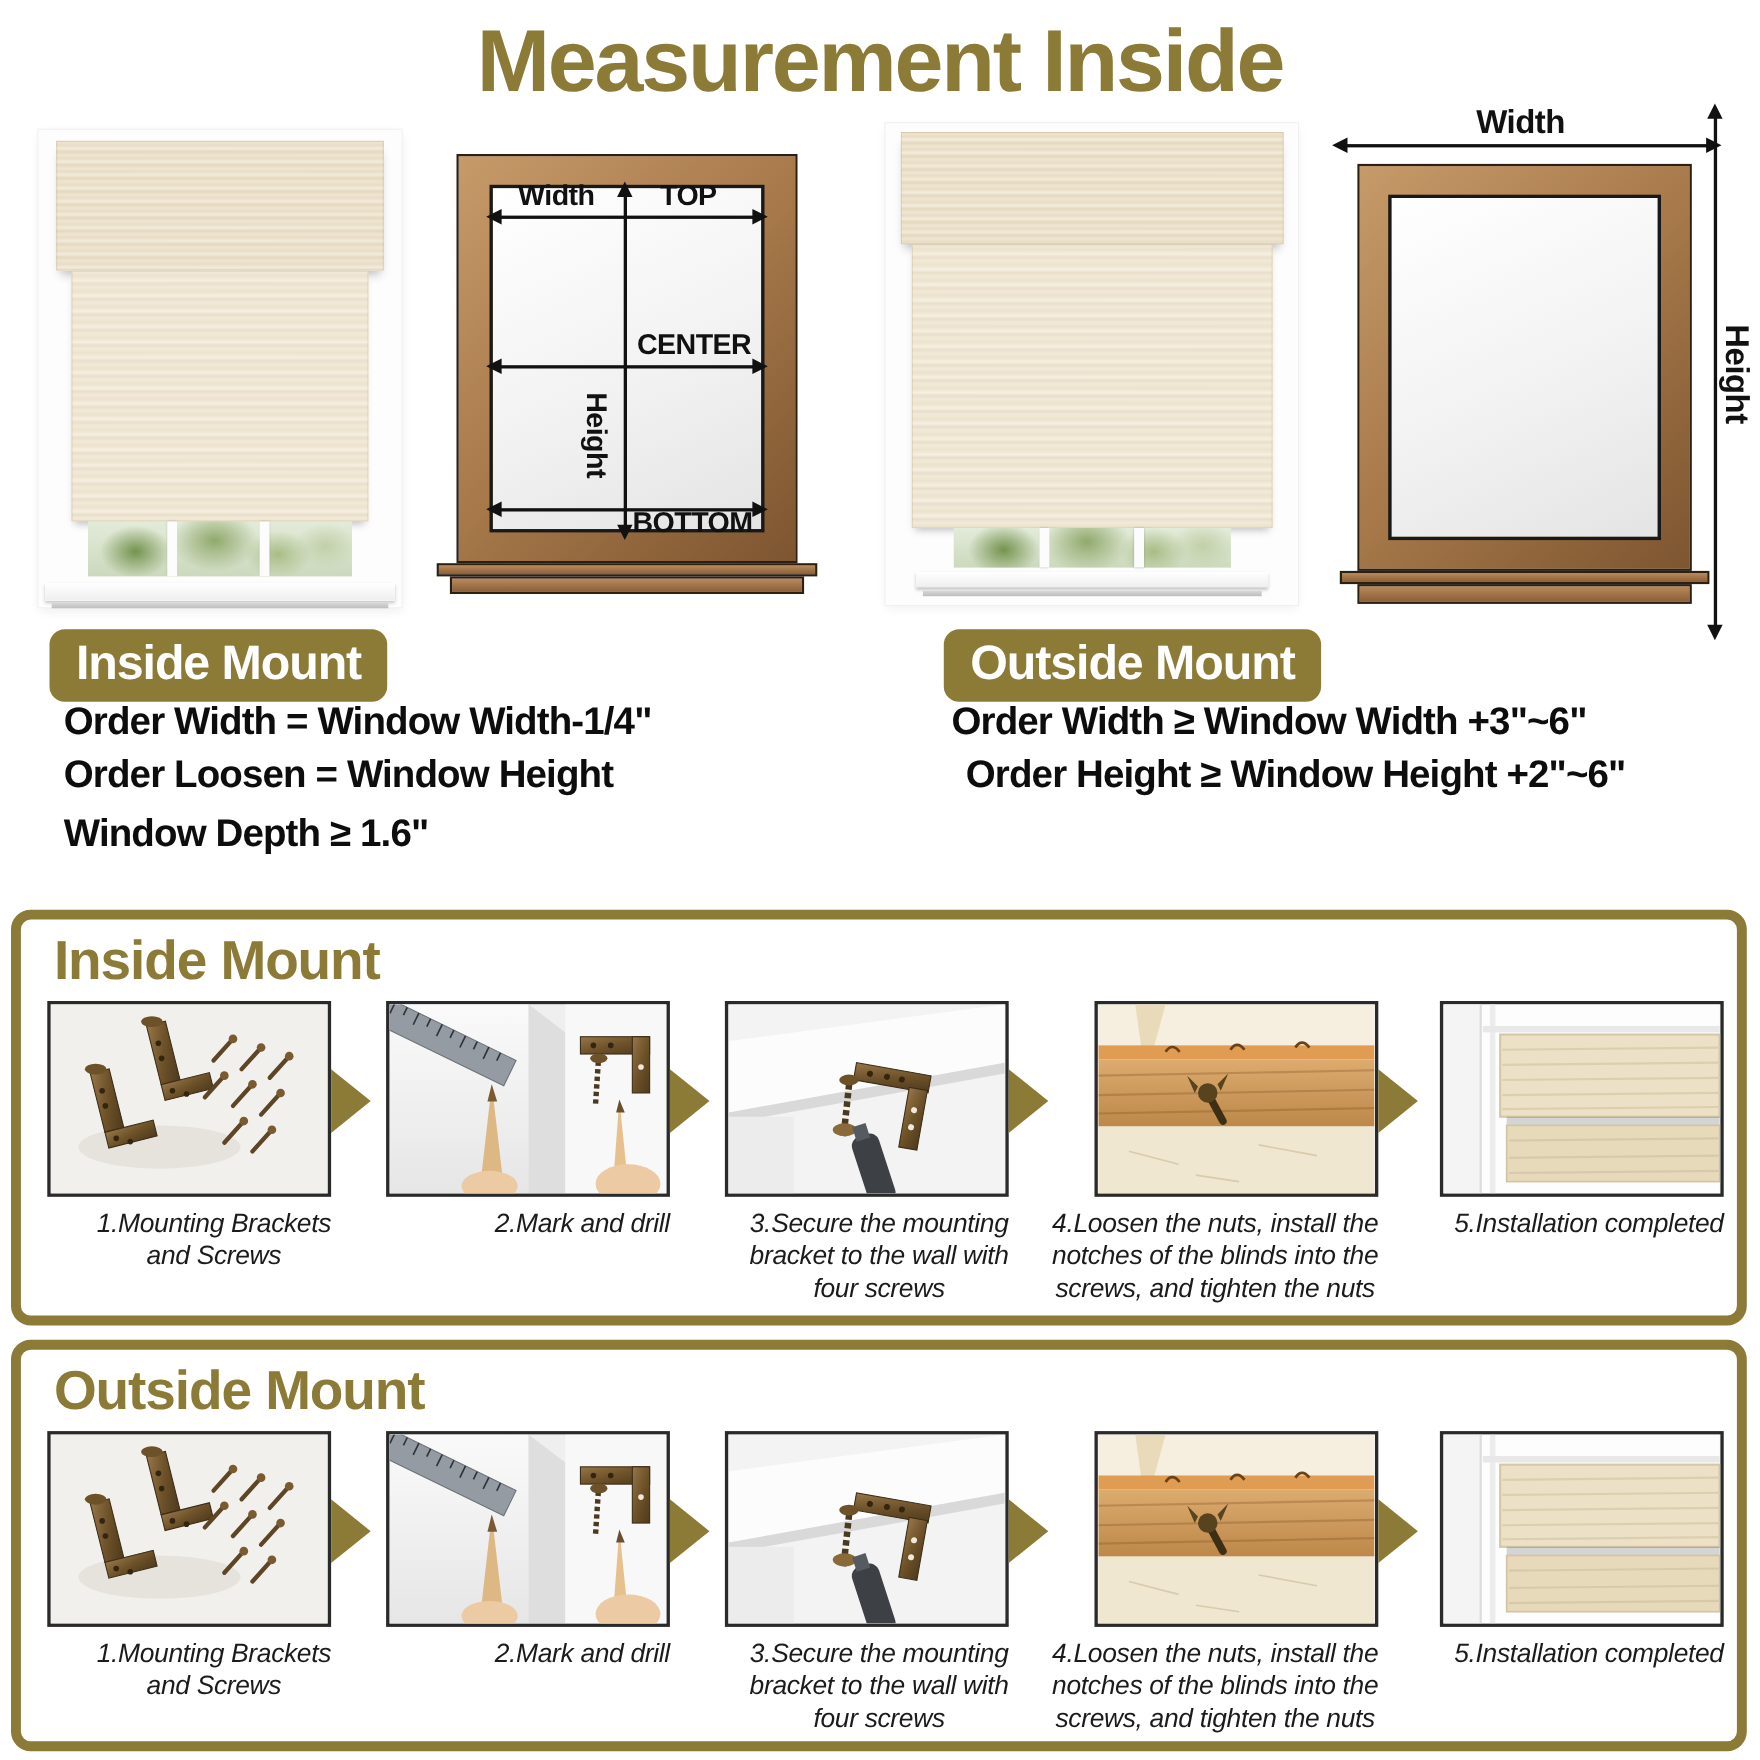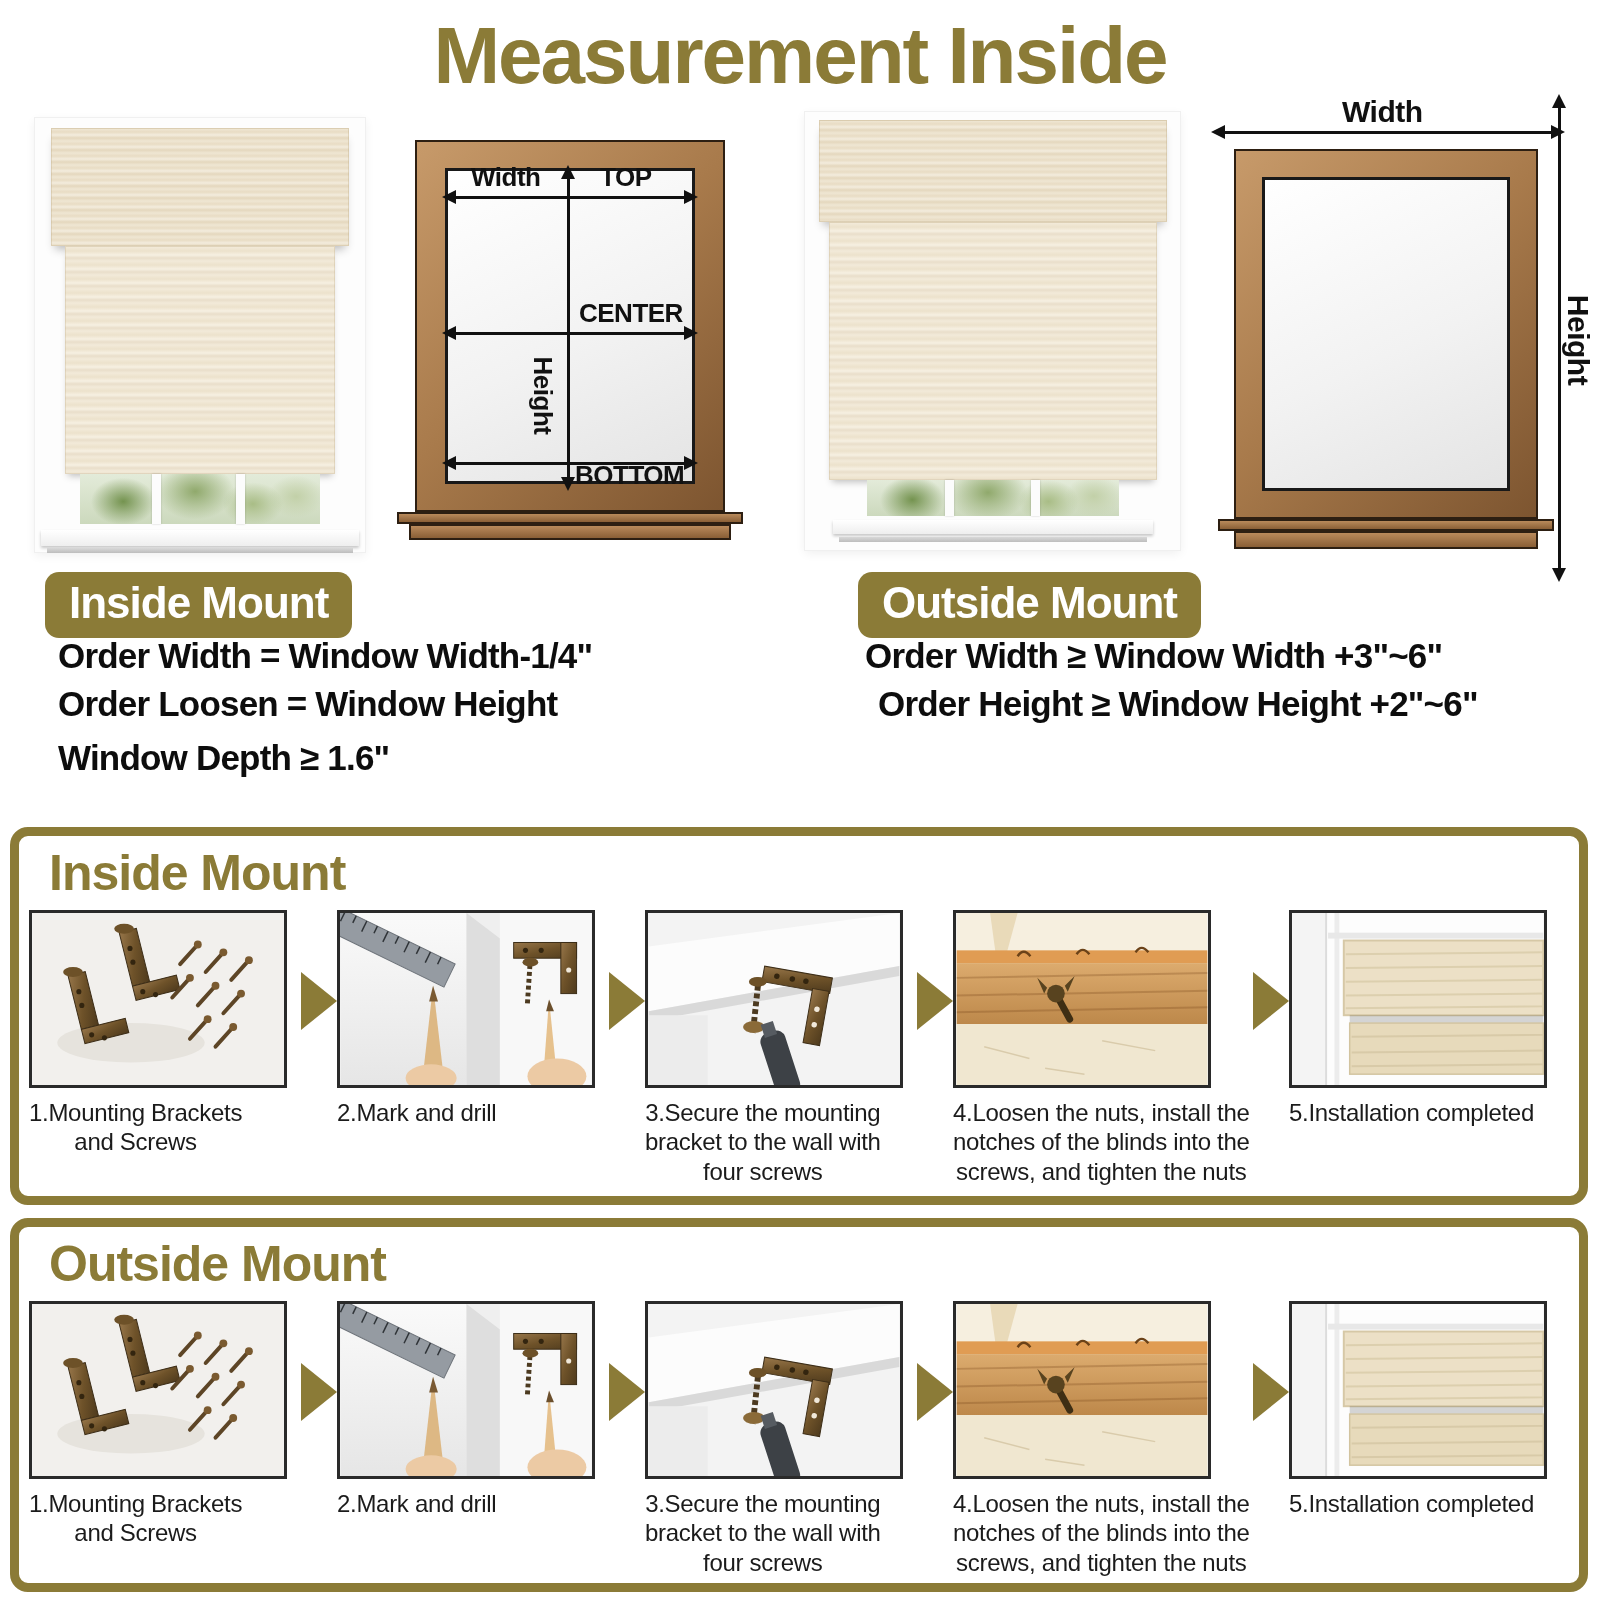--- a/index.html
+++ b/index.html
@@ -76,21 +76,21 @@
     font-size:44px;line-height:1;padding:9px 24px 13px;border-radius:14px;letter-spacing:-1px;}
   .formula{position:absolute;font-size:35px;font-weight:bold;color:#0d0d0d;letter-spacing:-0.8px;white-space:nowrap;}
 
   
   .panel{position:absolute;left:10px;width:1578px;background:#fff;
     border:9px solid var(--olive);border-radius:18px;}
   #panel-inside{top:827px;height:378px;}
   #panel-outside{top:1218px;height:374px;}
   .panel h2{margin:8px 0 2px 30px;font-size:50px;font-weight:bold;color:var(--olive);letter-spacing:-1px;}
   .steps{display:flex;align-items:flex-start;padding:6px 10px 0;}
-  .step{display:flex;flex-direction:column;align-items:flex-start;flex:0 0 272px;}
+  .step{display:flex;flex-direction:column;align-items:flex-end;flex:0 0 272px;font-style:italic;}
   .step:nth-child(7){flex-basis:300px;}
   .step:nth-child(9){flex-basis:278px;}
   .stepimg{width:258px;height:178px;border:3px solid #2a2a2a;background:#f4f4f4;}
   .stepimg svg{display:block;width:100%;height:100%;}
   .cap{margin-top:10px;font-size:24px;line-height:1.22;text-align:center;color:#1b1b1b;
     white-space:pre-line;width:max-content;max-width:350px;letter-spacing:-0.3px;}
   .sep{flex:0 0 36px;width:0;height:0;margin-top:62px;
     border-top:29px solid transparent;border-bottom:29px solid transparent;
     border-left:36px solid var(--olive);}
 </style>

